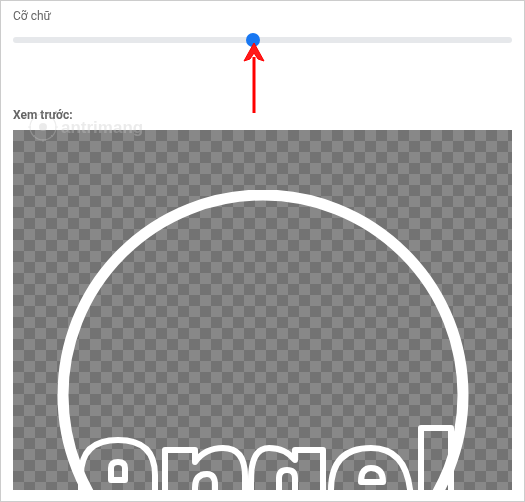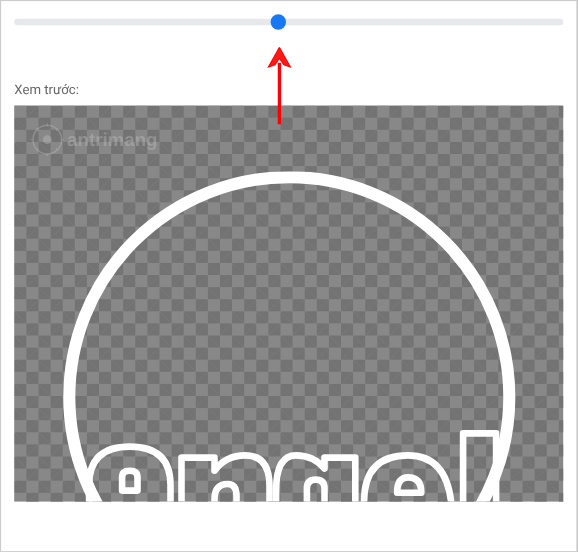--- a/index.html
+++ b/index.html
@@ -48,21 +48,22 @@
     }
     .arrow-annotation {
       position: absolute;
       left: 233px;
       top: 42px;
       z-index: 10;
       pointer-events: none;
     }
     .preview-label-section {
       padding: 0 12px;
-      margin-top: 31px;
+      margin-top: 45px;
+      font-weight: bold;
     }
     .watermark {
       position: absolute;
       left: 26px;
       top: 108px;
       z-index: 5;
       opacity: 0.35;
       pointer-events: none;
     }
     .preview-area {
@@ -84,20 +85,21 @@
       left: 50%;
       top: 60px;
       transform: translateX(-50%);
       text-align: center;
     }
   </style>
 </head>
 <body>
 
 <div class="section">
+  <div class="label">Cỡ chữ</div>
   <div class="slider-container">
     <div class="slider-track">
       <div class="slider-thumb" style="left: 48%;"></div>
     </div>
   </div>
 </div>
 
 <div class="arrow-annotation">
   <svg width="40" height="76" viewBox="0 0 40 76">
     <defs>

